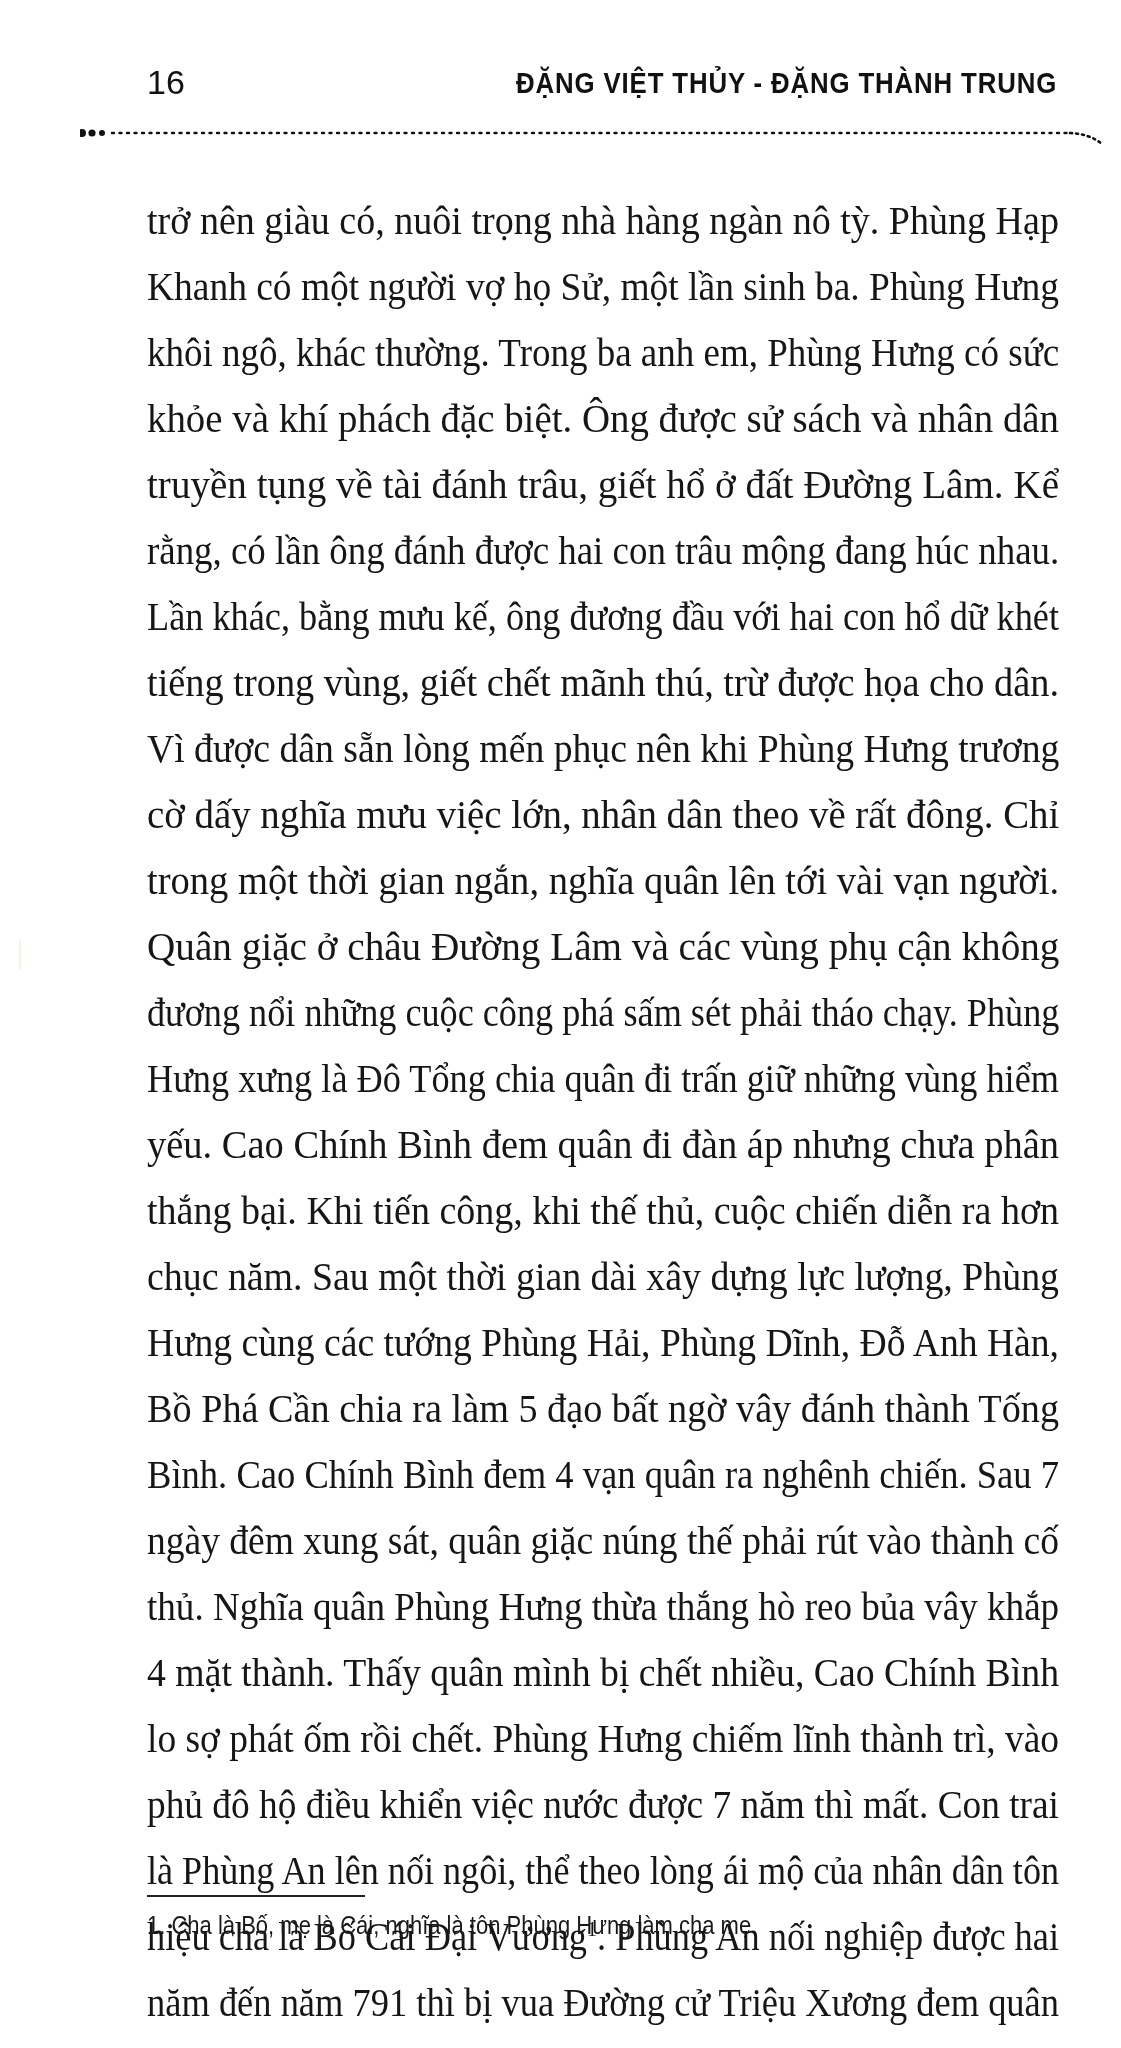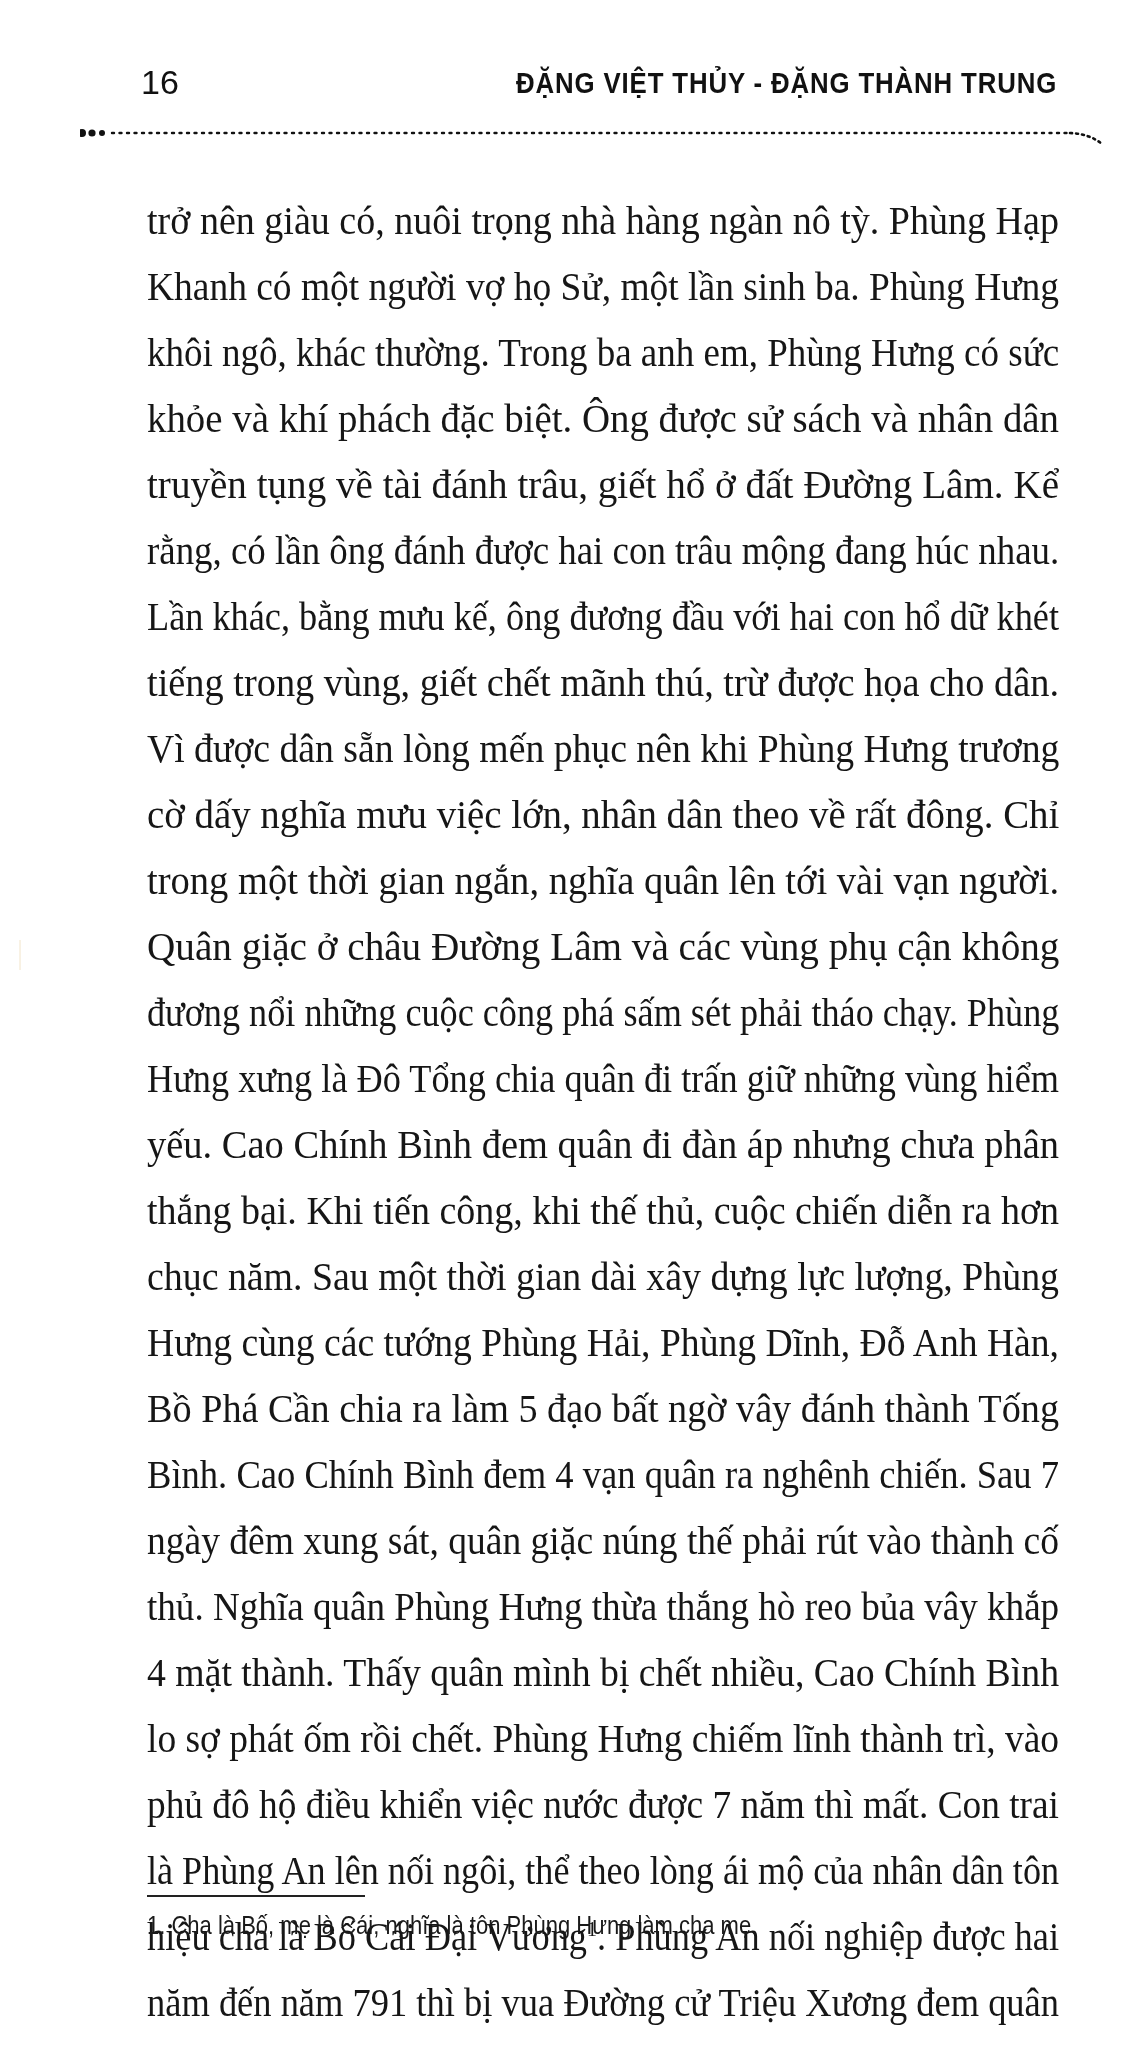--- a/index.html
+++ b/index.html
@@ -1,18 +1,18 @@
 <!DOCTYPE html>
 <html><head>
 <meta charset="utf-8">
 <style>
   html, body { margin: 0; padding: 0; background: #ffffff; }
   body { width: 1121px; height: 2048px; position: relative; overflow: hidden; color: #141414; }
   .header-page-num {
-    position: absolute; left: 141px; top: 62px;
+    position: absolute; left: 147px; top: 62px;
     font-family: "Liberation Sans", sans-serif; font-size: 34px; line-height: 40px; color: #111;
   }
   .header-title {
     position: absolute; right: 64px; top: 63px;
     font-family: "Liberation Sans", sans-serif; font-size: 30px; line-height: 40px; font-weight: bold;
     color: #111; transform: scaleX(0.86); transform-origin: right center; letter-spacing: 1px; white-space: nowrap;
   }
   .dotted-rule { position: absolute; left: 80px; top: 120px; width: 1030px; height: 30px; }
   .body-text {
     position: absolute; left: 147px; top: 188px; width: 912px;

